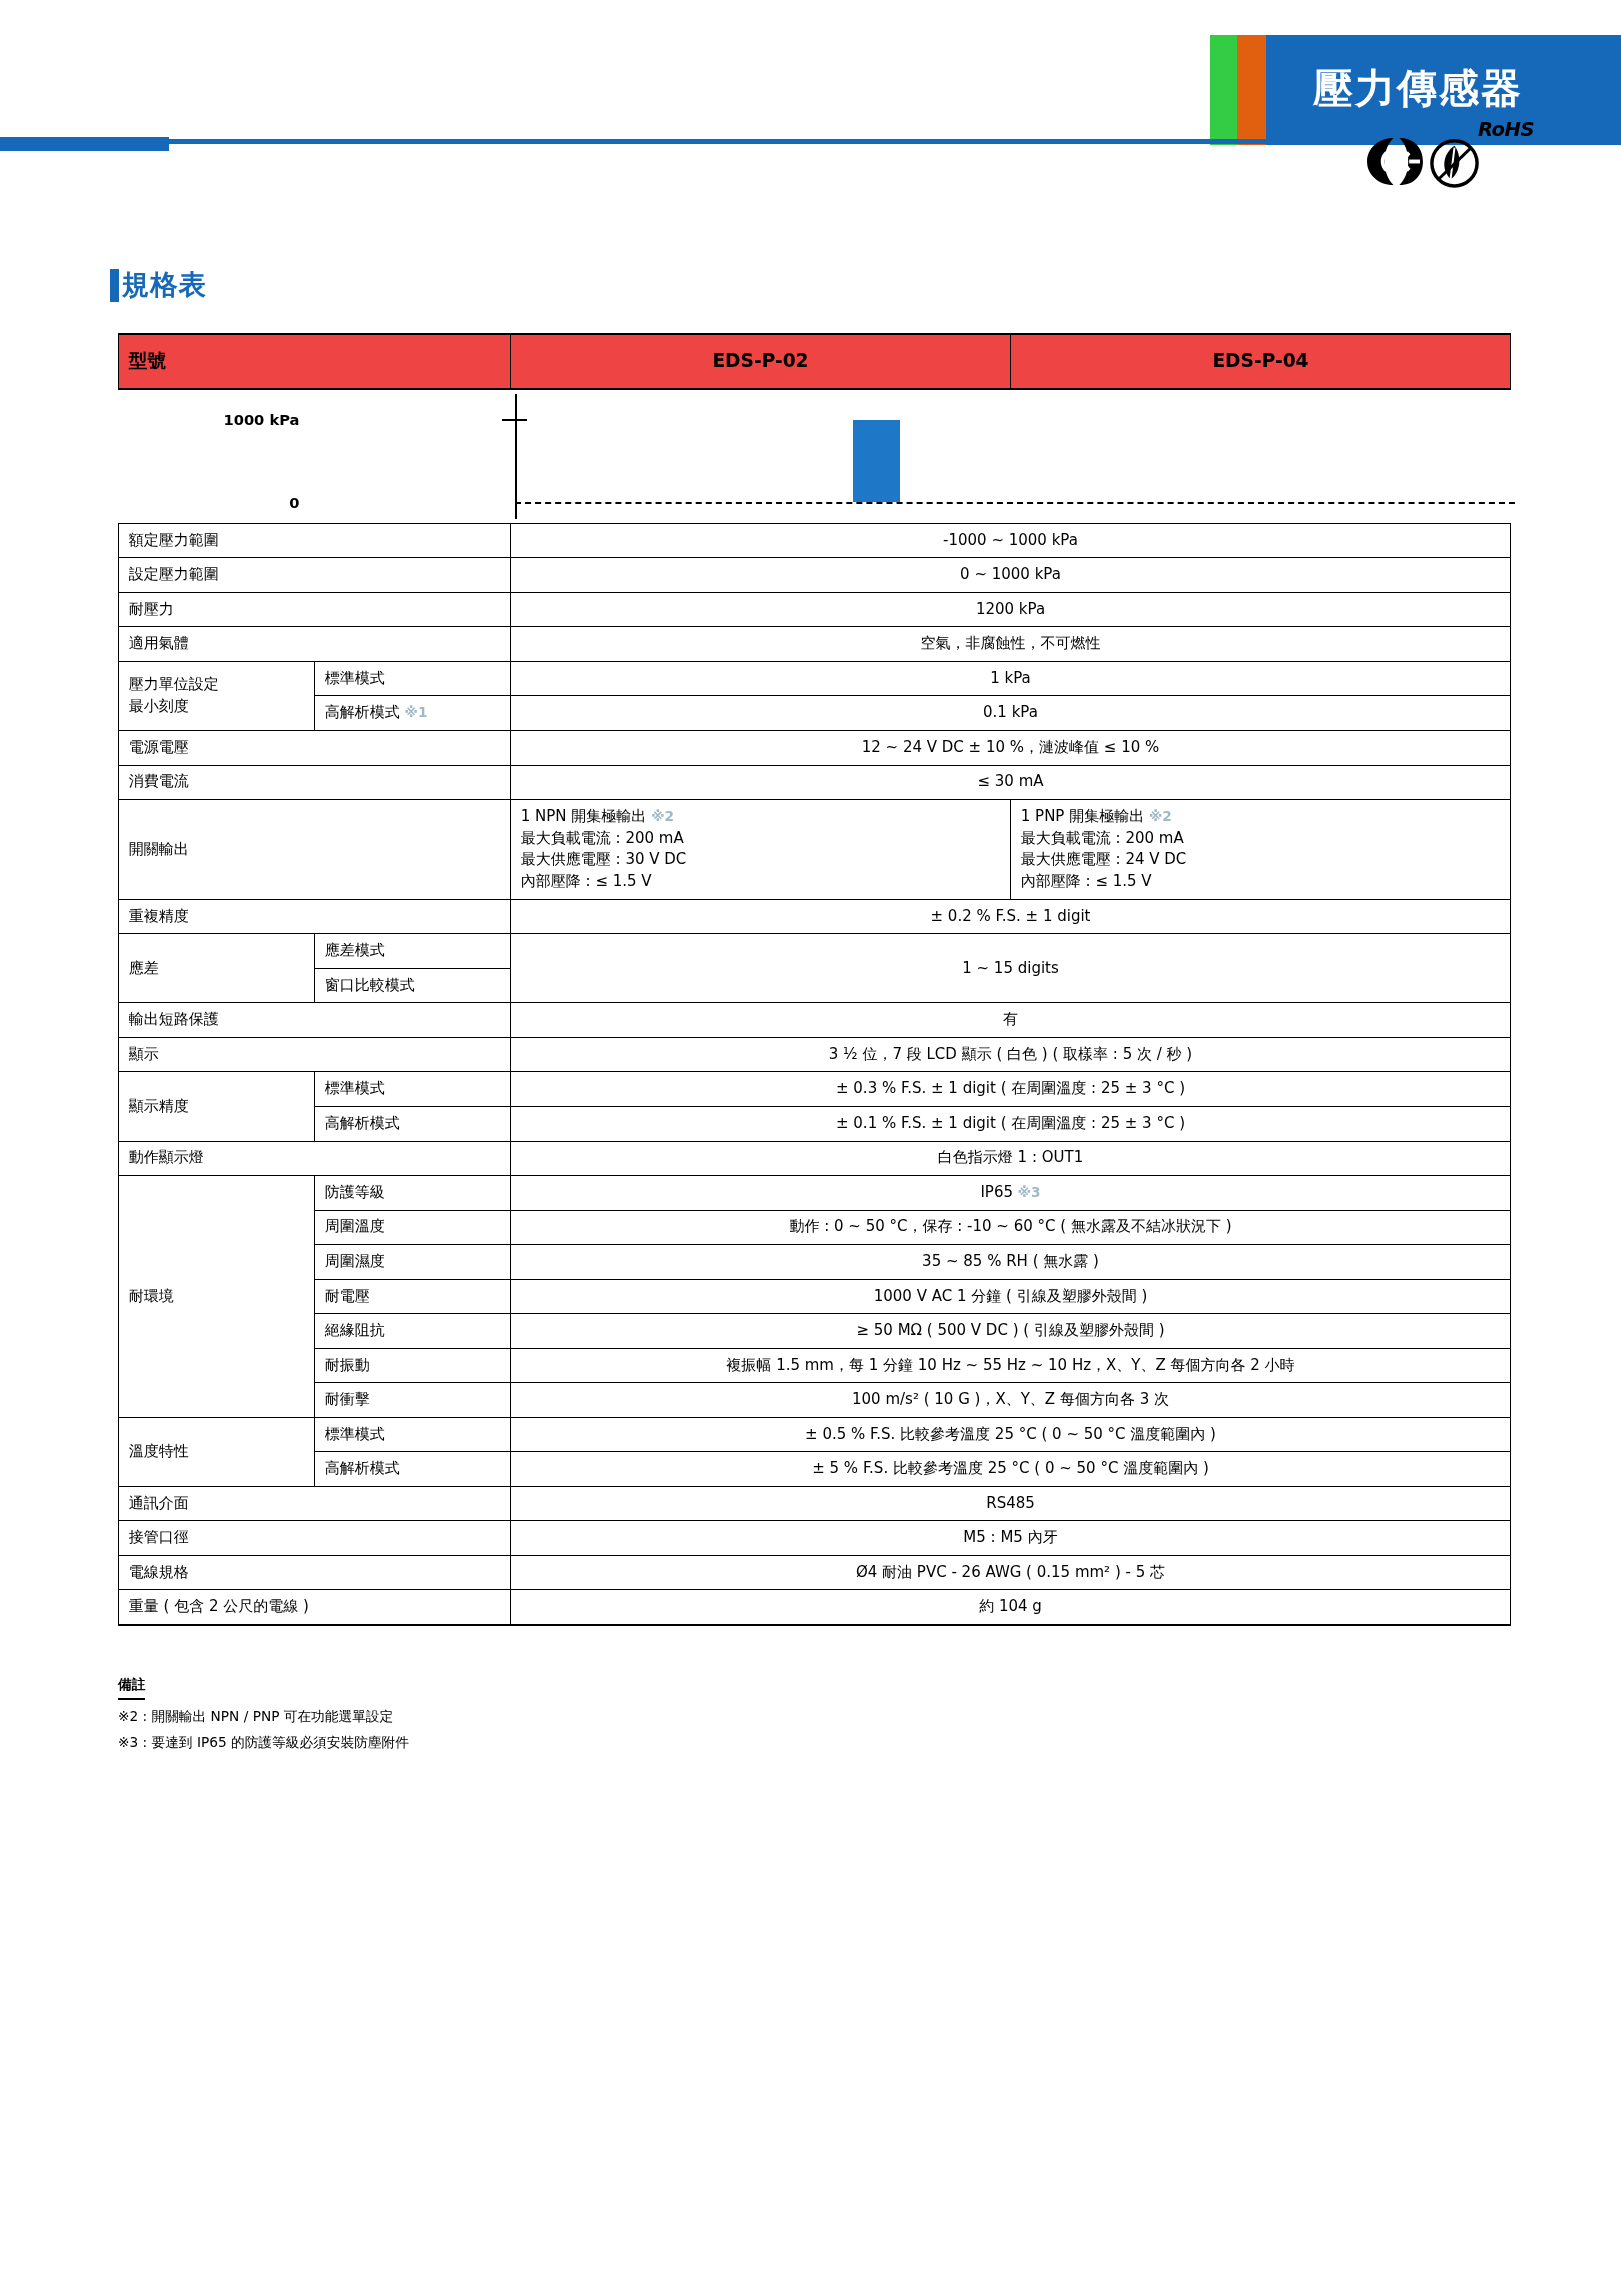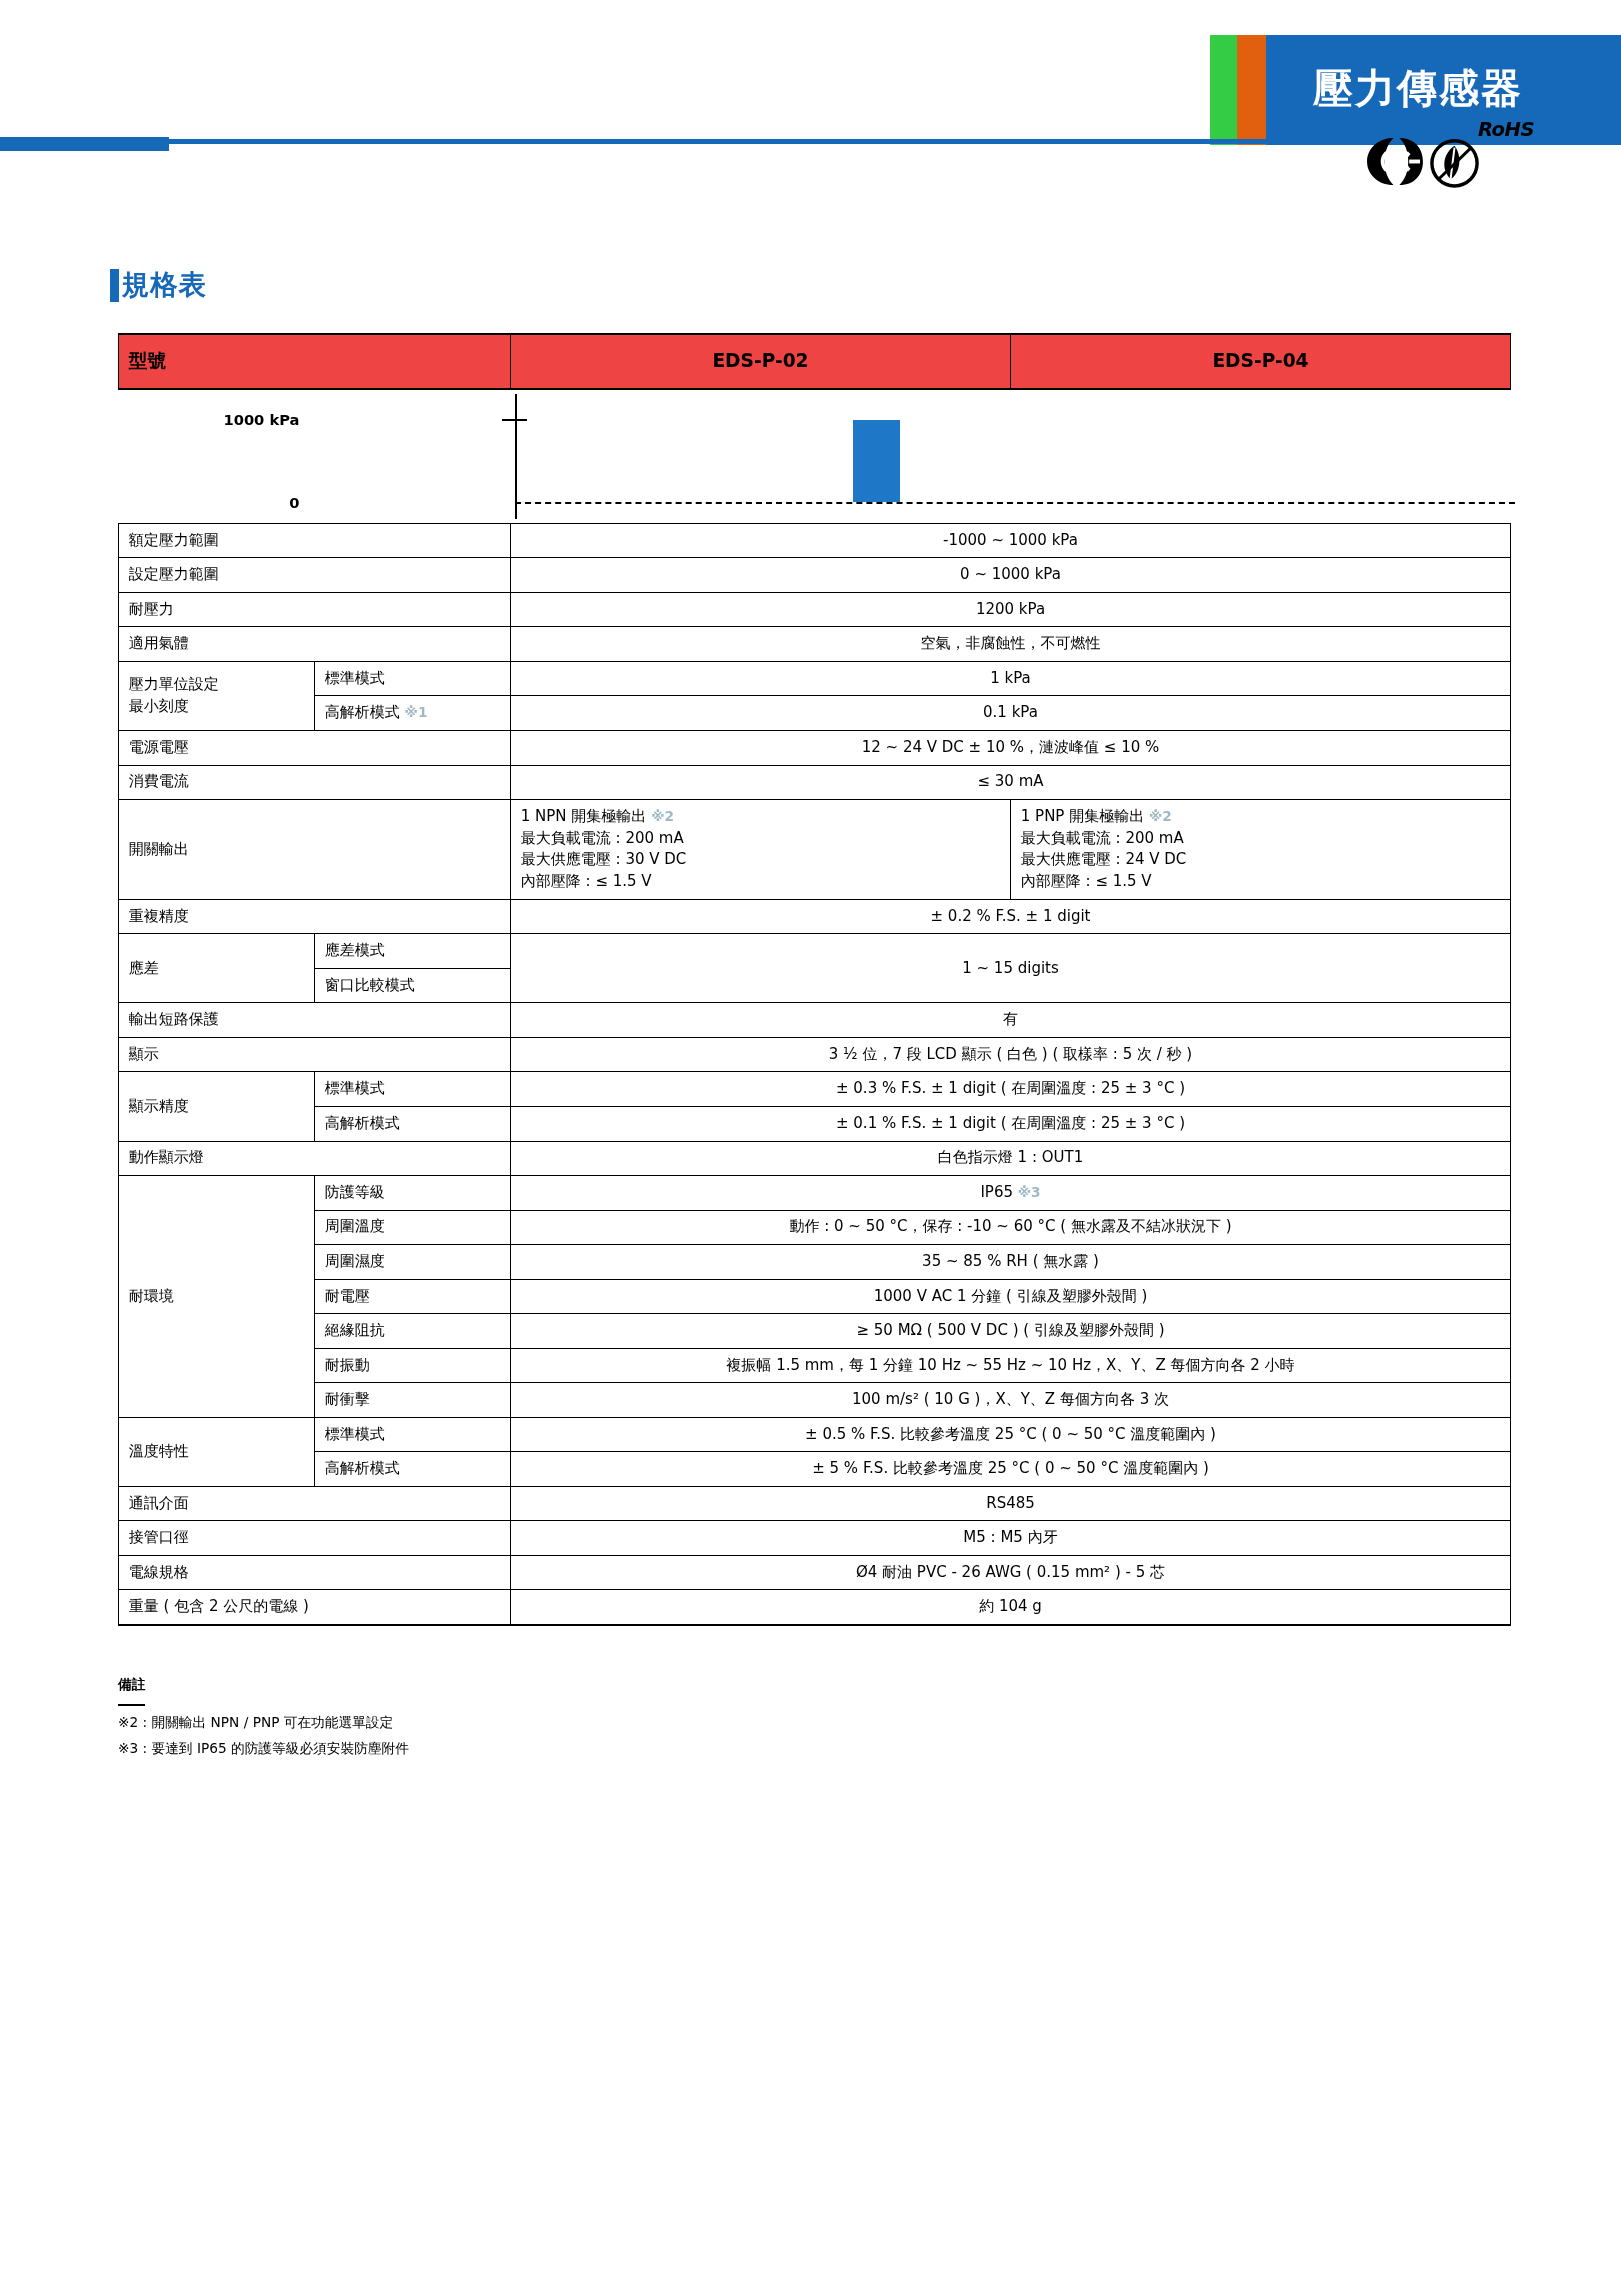--- a/index.html
+++ b/index.html
@@ -251,21 +251,21 @@
     left: 118px;
     width: 980px;
     font-size: 13.7px;
     line-height: 1.85;
   }
   .notes-title {
     font-weight: bold;
     font-size: 13.7px;
     display: inline-block;
     border-bottom: 2.9px solid #000;
-    padding-bottom: 7px;
+    padding-bottom: 1px;
     margin-bottom: 3.9px;
   }
   .note-line { white-space: nowrap; }
 </style>
 </head>
 <body>
 
 <div class="header">
   <div class="hdr-stripe-green"></div>
   <div class="hdr-stripe-orange"></div>

